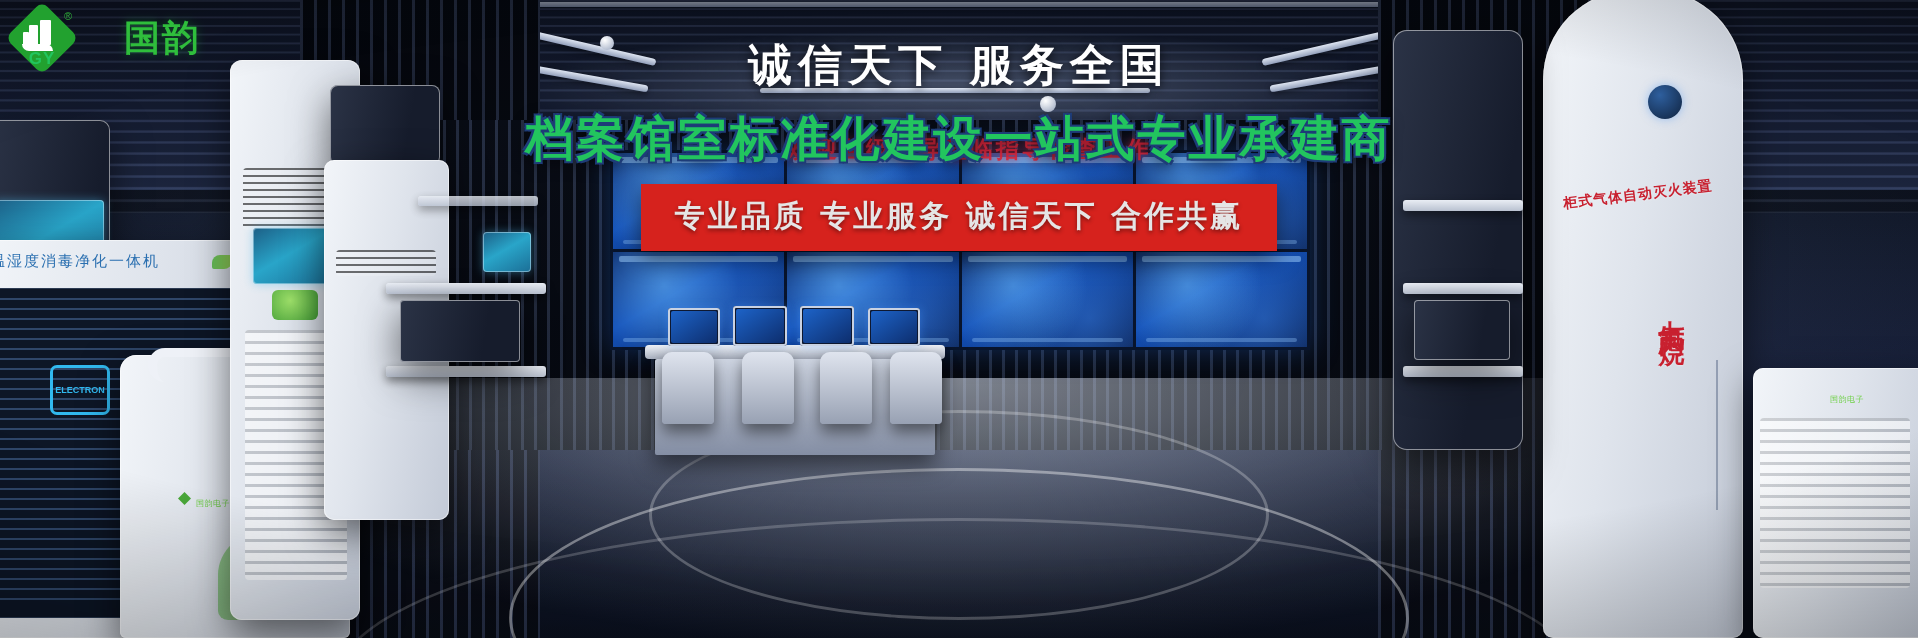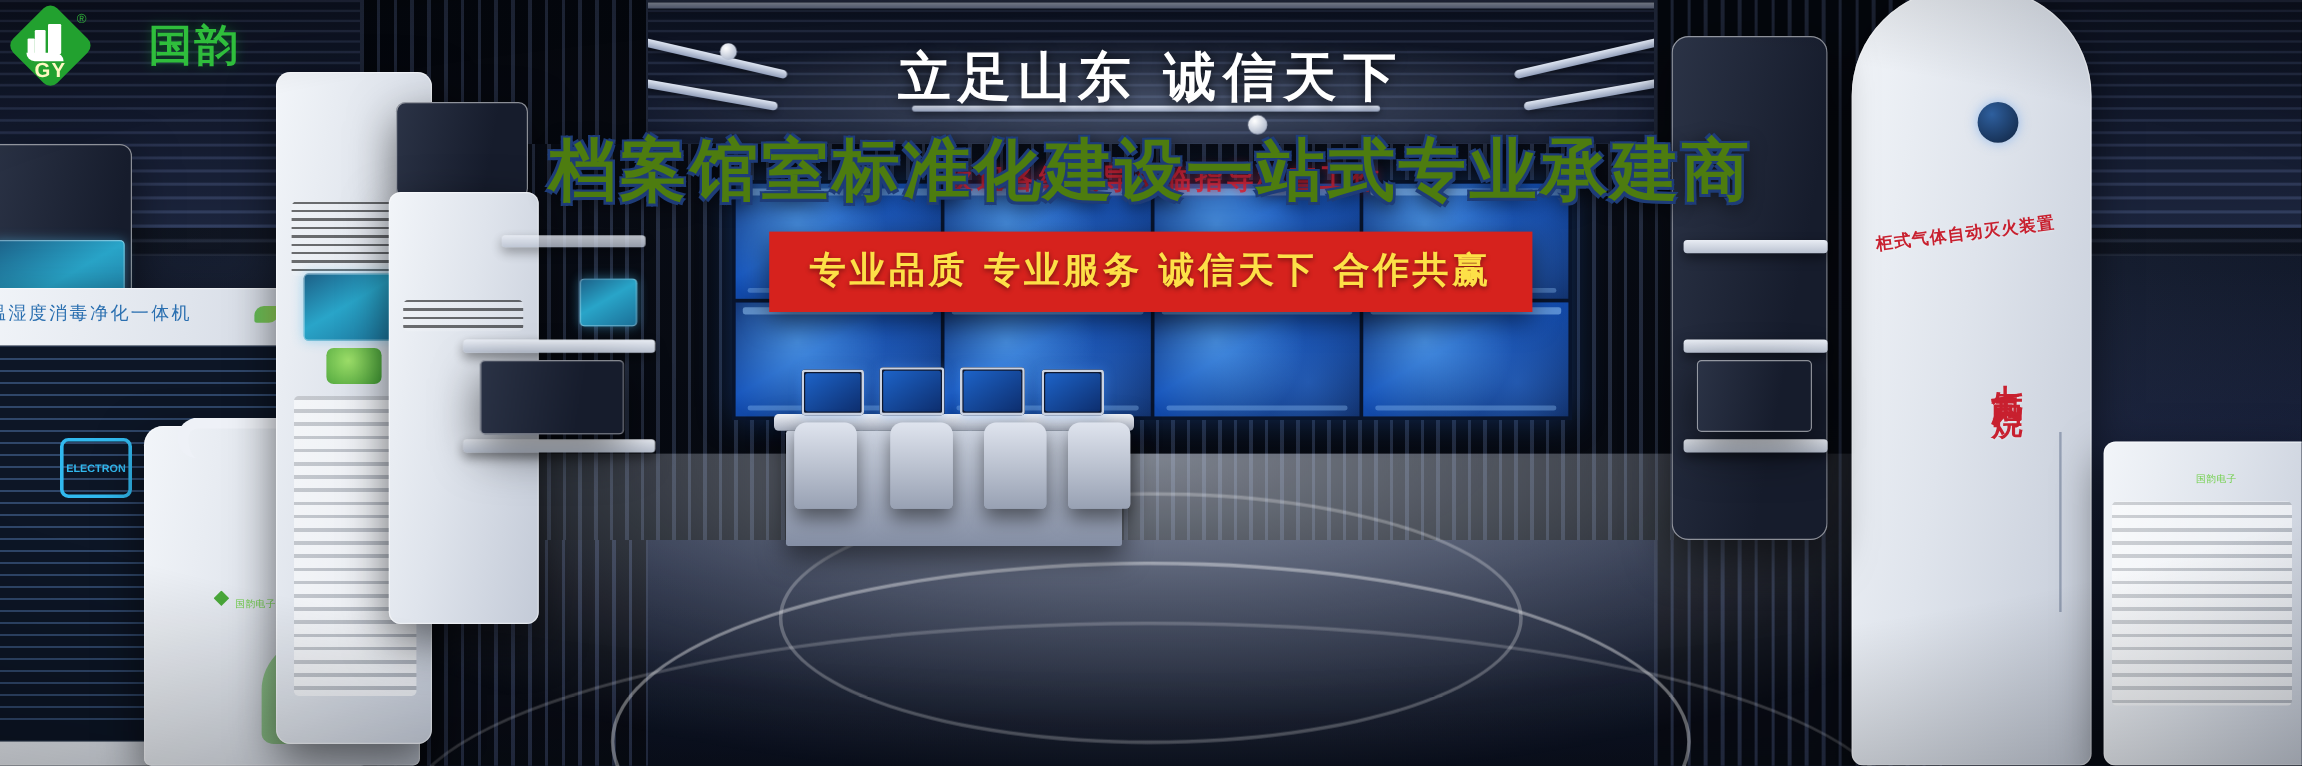--- a/index.html
+++ b/index.html
@@ -96,45 +96,45 @@
   .chair{position:absolute;background:linear-gradient(180deg,#dfe4ee,#98a1b3);border-radius:10px 10px 4px 4px;
     box-shadow:0 8px 16px rgba(0,0,0,.5);}
 
   
   .logo{position:absolute;left:10px;top:6px;display:flex;align-items:center;gap:10px;z-index:40;}
   .logo-mark{position:relative;width:64px;height:64px;}
   .logo-diamond{position:absolute;left:6px;top:6px;width:52px;height:52px;background:#22a12f;
     transform:rotate(45deg);border-radius:8px;}
   .logo-glyphs{position:absolute;inset:0;}
   .lg-b{position:absolute;background:#fff;border-radius:1px;}
-  .logo-gy{position:absolute;left:0;right:0;bottom:1px;text-align:center;color:#fef9c3;
+  .logo-gy{position:absolute;left:0;right:0;bottom:1px;text-align:center;color:#22c55e;
     font-weight:800;font-size:17px;letter-spacing:1px;font-family:"Liberation Sans",sans-serif;}
   .logo-r{position:absolute;right:2px;top:4px;color:#2fae39;font-size:11px;}
   .logo-name{color:#2fbe3c;font-size:36px;font-weight:700;letter-spacing:2px;
     font-family:"DejaVu Sans","Liberation Sans",sans-serif;
     text-shadow:0 0 10px rgba(30,190,60,.35);margin-left:40px;}
 
   
   .copy{position:absolute;left:0;right:0;top:40px;text-align:center;z-index:30;}
   .t1{font-family:"DejaVu Sans","Liberation Sans",sans-serif;
     font-size:44px;font-weight:700;color:#ffffff;letter-spacing:6px;line-height:1.15;
     text-shadow:0 2px 10px rgba(0,0,0,.75);}
   .t2{margin-top:8px;font-size:19px;font-weight:700;color:#f2f5fb;letter-spacing:1.2px;
     text-shadow:0 2px 7px rgba(0,0,0,.85);}
   .t3{margin-top:22px;font-family:"DejaVu Sans","Liberation Sans",sans-serif;
-    font-size:56px;font-weight:700;color:#4d7c0f;letter-spacing:3px;line-height:1.08;
+    font-size:48px;font-weight:700;color:#22c55e;letter-spacing:3px;line-height:1.08;
     text-shadow:
       -2px -2px 0 #1e3c78, 2px -2px 0 #1e3c78, -2px 2px 0 #1e3c78, 2px 2px 0 #1e3c78,
       0 4px 16px rgba(0,0,0,.8);}
   .t4{margin-top:10px;font-size:25px;font-weight:700;color:#ffffff;letter-spacing:.6px;
     text-shadow:
       -1.5px -1.5px 0 #1e3c78, 1.5px -1.5px 0 #1e3c78, -1.5px 1.5px 0 #1e3c78, 1.5px 1.5px 0 #1e3c78,
       0 3px 10px rgba(0,0,0,.8);}
   .cta-wrap{margin-top:20px;display:flex;justify-content:center;}
-  .cta{background:#d6221d;color:#fde047;
+  .cta{background:#d6221d;color:#e5e5e5;
     font-family:"DejaVu Sans","Liberation Sans",sans-serif;
     font-size:30px;font-weight:700;letter-spacing:3px;
     padding:12px 34px 14px;border:none;cursor:pointer;
     box-shadow:0 8px 22px rgba(0,0,0,.55);
     text-shadow:0 2px 4px rgba(0,0,0,.45);}
 
   
   .dev-label{position:absolute;color:#c8202f;font-weight:700;
     font-family:"DejaVu Sans","Liberation Sans",sans-serif;z-index:20;
     text-shadow:0 1px 2px rgba(255,255,255,.35);}
@@ -310,20 +310,20 @@
         <div class="lg-b" style="left:13px;top:26px;width:6px;height:13px;"></div>
         <div class="lg-b" style="left:12px;top:38px;width:31px;height:7px;border-radius:0 7px 0 7px;"></div>
       </div>
       <div class="logo-gy">GY</div>
       <div class="logo-r">®</div>
     </div>
     <div class="logo-name">国韵</div>
   </div>
 
   <div class="copy">
-    <div class="t1">立足山东 诚信天下</div>
+    <div class="t1">诚信天下 服务全国</div>
     <div class="t3">档案馆室标准化建设一站式专业承建商</div>
     <div class="cta-wrap">
       <button class="cta">专业品质  专业服务  诚信天下  合作共赢</button>
     </div>
   </div>
 
 </div>
 
 </body></html>

